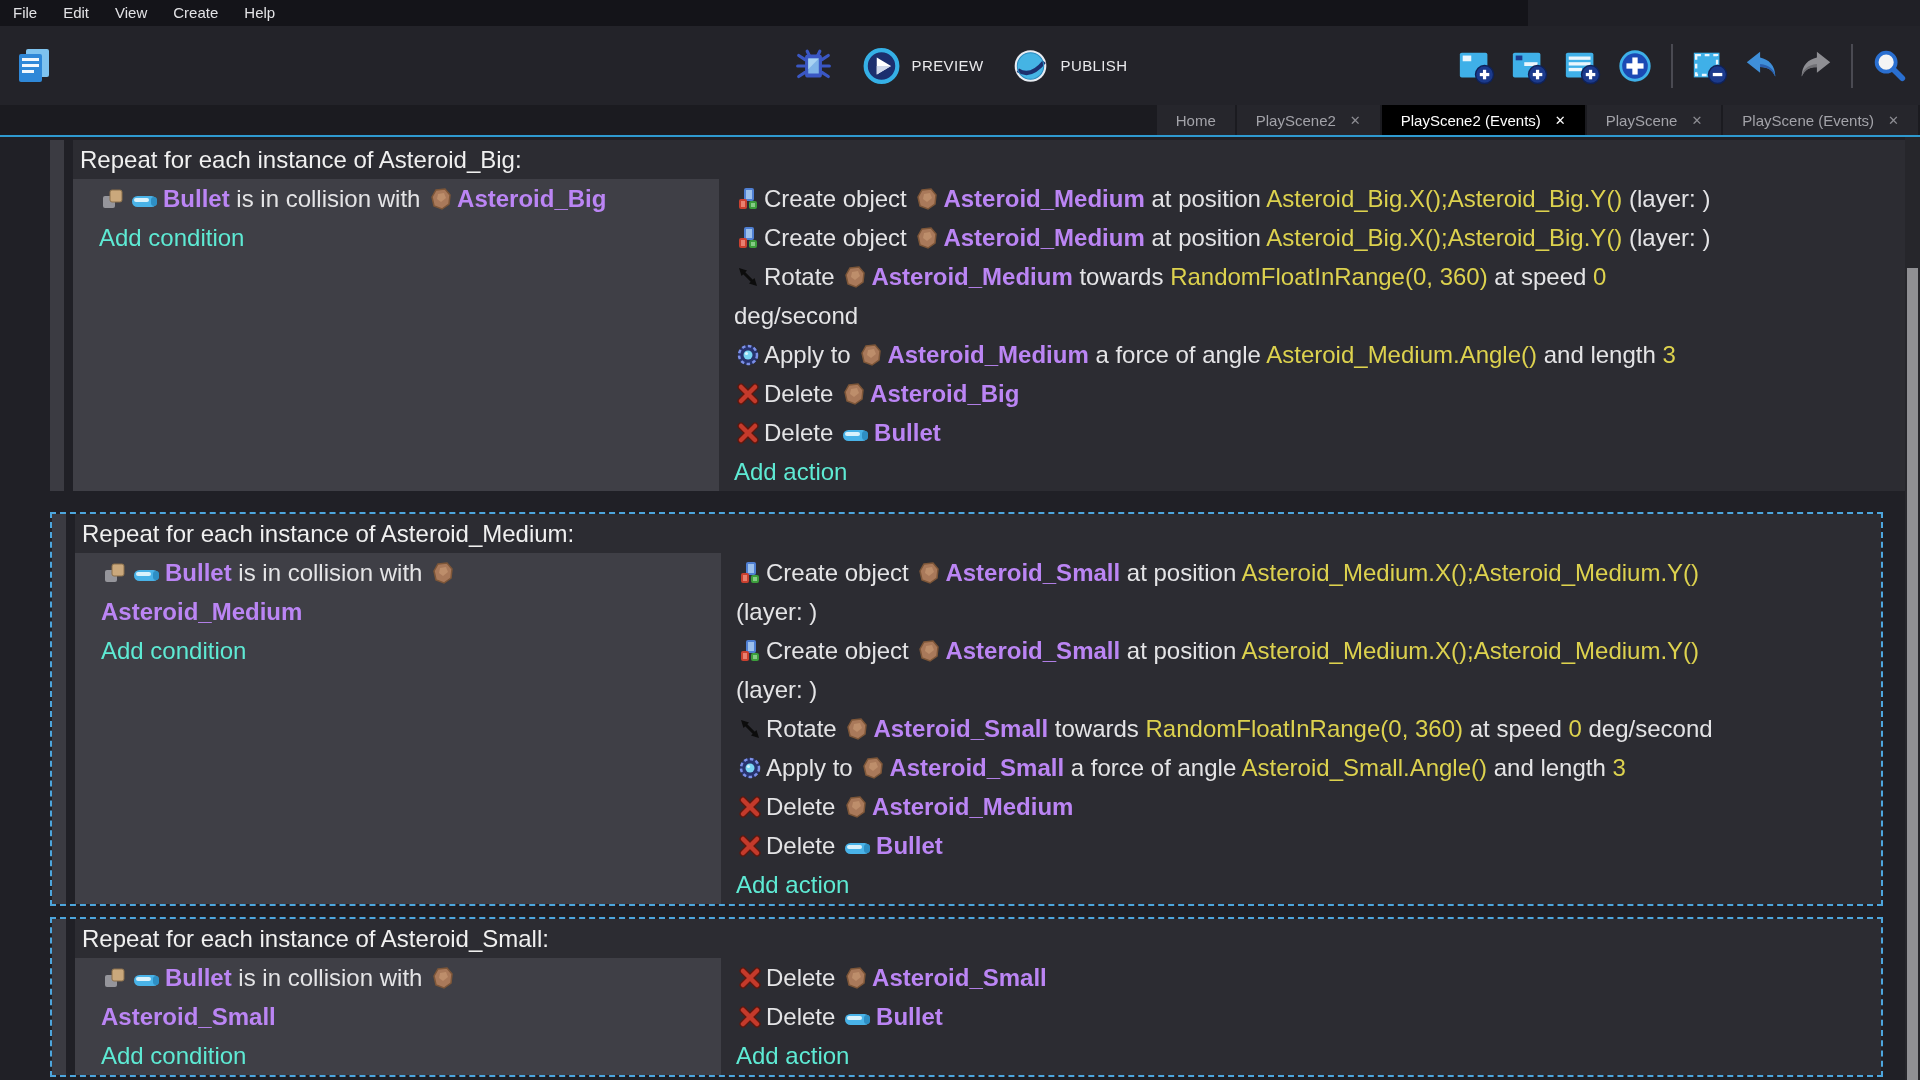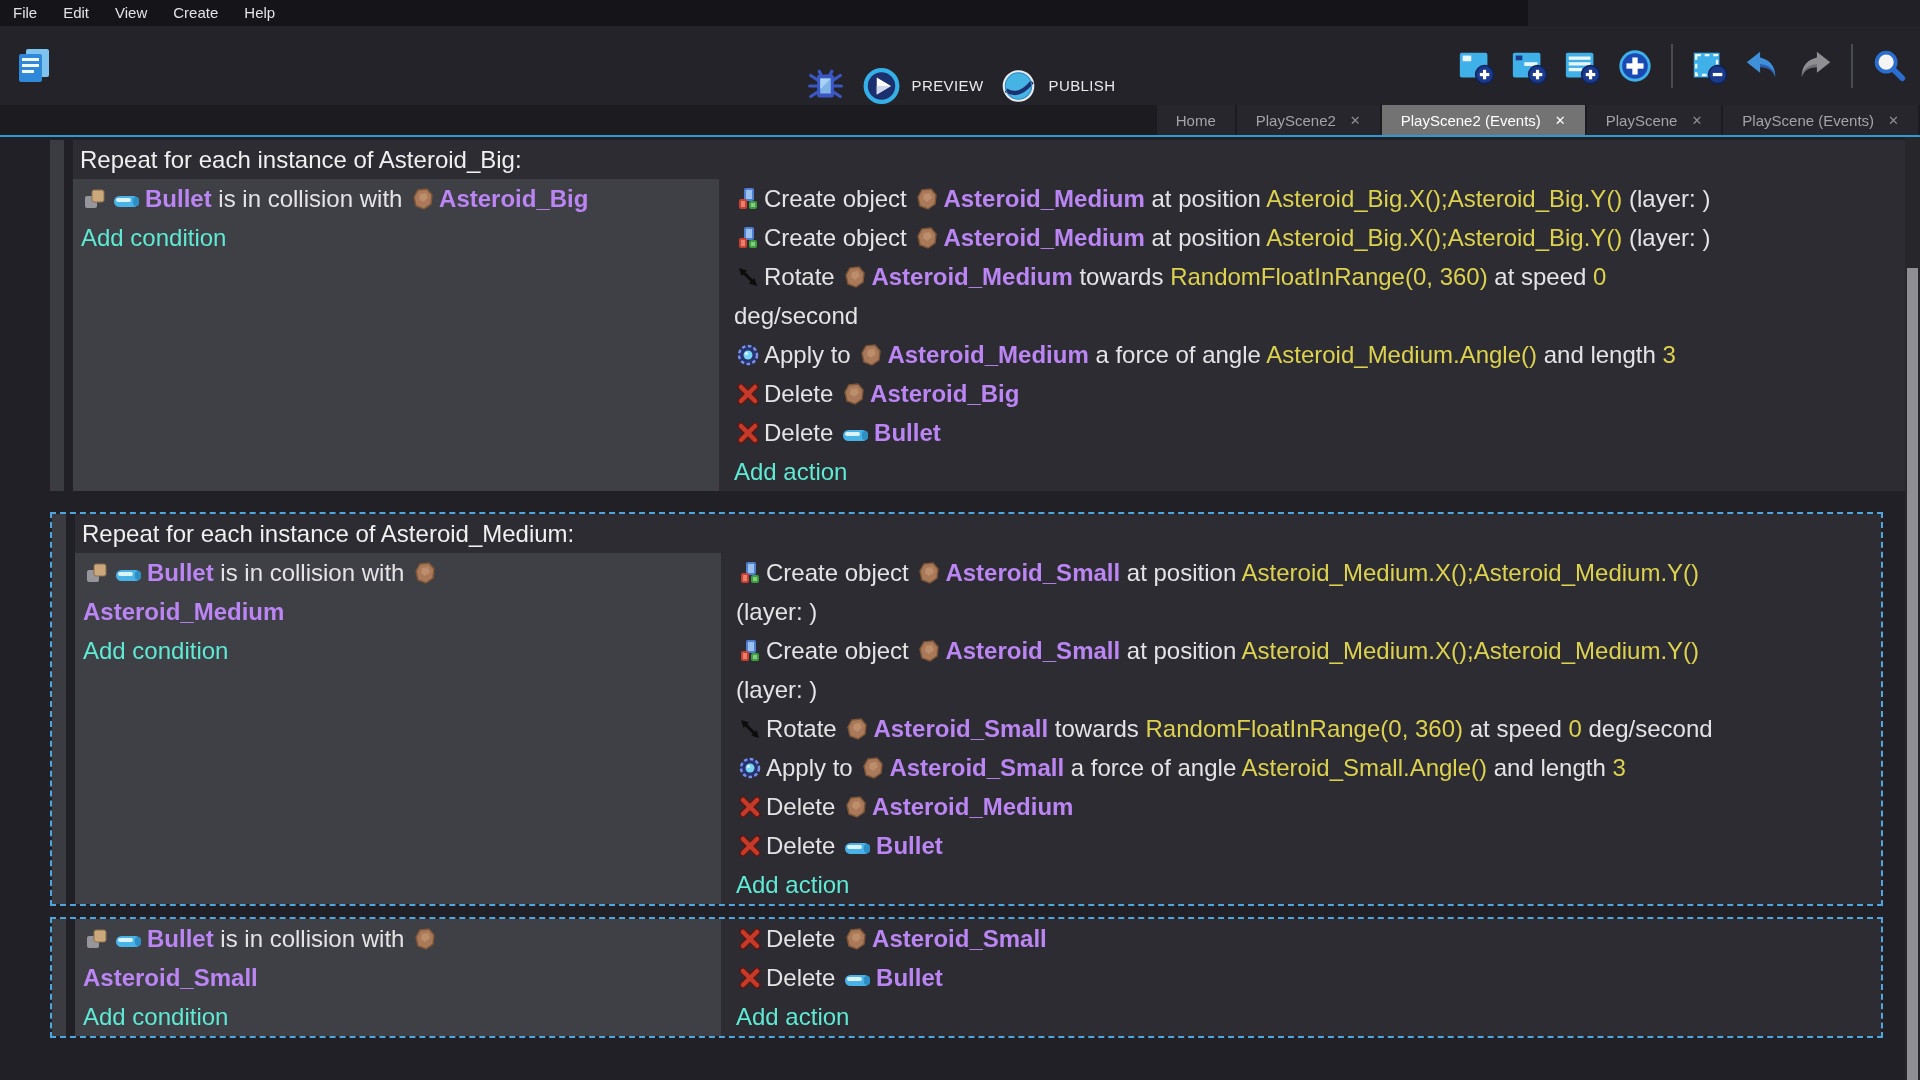--- a/index.html
+++ b/index.html
@@ -9,50 +9,50 @@
   
   .menubar { position:absolute; left:0; top:0; width:1528px; height:26px;
              background:#141419; display:flex; align-items:center; z-index:5; }
   .menu-item { color:#e3e3e6; font-size:15px; padding:0 13px; line-height:26px; cursor:default; }
 
   
   .toolbar { position:absolute; left:0; top:26px; width:1920px; height:79px;
              background:#232329; display:flex; align-items:center; }
   .logo { position:absolute; left:14px; top:20px; width:40px; height:40px; }
   .center-group { position:absolute; left:50%; top:0; height:79px; transform:translateX(-50%);
-                  display:flex; align-items:center; gap:14px;margin-top:20px; }
+                  display:flex; align-items:center; gap:26px; }
   .tool-label-btn { display:flex; align-items:center; gap:9px; }
   .tool-label { color:#e9e9ec; font-size:15px; letter-spacing:.4px; }
   .right-group { position:absolute; right:10px; top:0; height:79px;
                  display:flex; align-items:center; gap:11px; }
   .tbtn { width:42px; height:42px; display:flex; align-items:center; justify-content:center; }
   .tbtn svg { width:38px; height:38px; }
   .tsep { width:2px; height:44px; background:#4a4a52; margin:0 4px; }
 
   
   .tabbar { position:absolute; left:0; top:105px; width:1920px; height:30px;
             background:#1b1b20; display:flex; align-items:stretch;justify-content:flex-end; }
   .tab { display:flex; align-items:center; gap:14px; padding:0 19px; background:#26262c;
          margin-right:2px; color:#a3a3a9; font-size:15px; white-space:nowrap; }
   .tab .close { font-size:13px; color:#8d8d93; }
-  .tab.active { background:#737373; color:#ffffff; }
+  .tab.active { background:#000000; color:#ffffff; }
   .tab.active .close { color:#ffffff; }
   .accent-line { position:absolute; left:0; top:135px; width:1920px; height:2px; background:#2f9ad0; }
 
   
   .content { position:absolute; left:0; top:137px; width:1920px; height:943px;
              background:#202026; overflow:hidden; }
   .events { padding:3px 15px 0 50px; }
   .event-row { display:flex; align-items:stretch; margin-bottom:21px; }
   .event-row.selected { border:2px dashed #4da6dd; margin-right:22px; margin-bottom:11px; }
   .gutter { width:14px; background:#3b3b42; margin-right:9px; flex:none; }
   .block { flex:1; background:#2c2c32; }
   .ev-header { line-height:39px; font-size:24px; color:#f0f0f0; padding-left:7px; white-space:nowrap; }
   .cols { display:flex; align-items:stretch; }
-  .conds { width:646px; flex:none; background:#3f3f46; padding-left:8px; }
+  .conds { width:646px; flex:none; background:#3f3f46; padding-left:26px; }
   .acts  { flex:1; padding-left:9px;margin-left:6px; }
   .row { line-height:39px; font-size:24px; color:#e4e4e6; white-space:pre-wrap; }
   .row .obj  { color:#bb85f4; font-weight:700; }
   .row .expr { color:#ddd24e; }
   .row.add { color:#5eead4; }
   .icon { display:inline-block; width:24px; height:24px; vertical-align:-4px; margin:0 4px 0 2px; }
   .icon svg { width:100%; height:100%; display:block; }
   .icon.bullet-icon { width:28px; height:16px; vertical-align:-2px; }
 
   
@@ -396,20 +396,21 @@
                     <rect x="20" y="4" width="6" height="9" rx="3" fill="#2e8fc4"></rect>
                   </svg></span><span class="obj">Bullet</span></div>
               <div class="row add">Add action</div>
             </div>
           </div>
         </div>
       </div>
       <div class="event-row selected">
         <div class="gutter"></div>
         <div class="block">
+          <div class="ev-header">Repeat for each instance of Asteroid_Small:</div>
           <div class="cols">
             <div class="conds">
               <div class="row"><span class="icon collision-icon"><svg viewBox="0 0 24 24">
                     <rect x="2" y="9" width="12" height="12" rx="2" fill="#95959b"></rect>
                     <rect x="9" y="3" width="12" height="12" rx="2" fill="#caa87c" stroke="#8a6f4a" stroke-width="1"></rect>
                   </svg></span><span class="icon bullet-icon"><svg viewBox="0 0 28 16">
                     <rect x="1" y="3" width="25" height="11" rx="5.5" fill="#49b3e8"></rect>
                     <rect x="3" y="5" width="15" height="4" rx="2" fill="#d9f2fc"></rect>
                     <rect x="20" y="4" width="6" height="9" rx="3" fill="#2e8fc4"></rect>
                   </svg></span><span class="obj">Bullet</span><span> is in collision with </span><span class="icon asteroid-icon"><svg viewBox="0 0 24 24">

